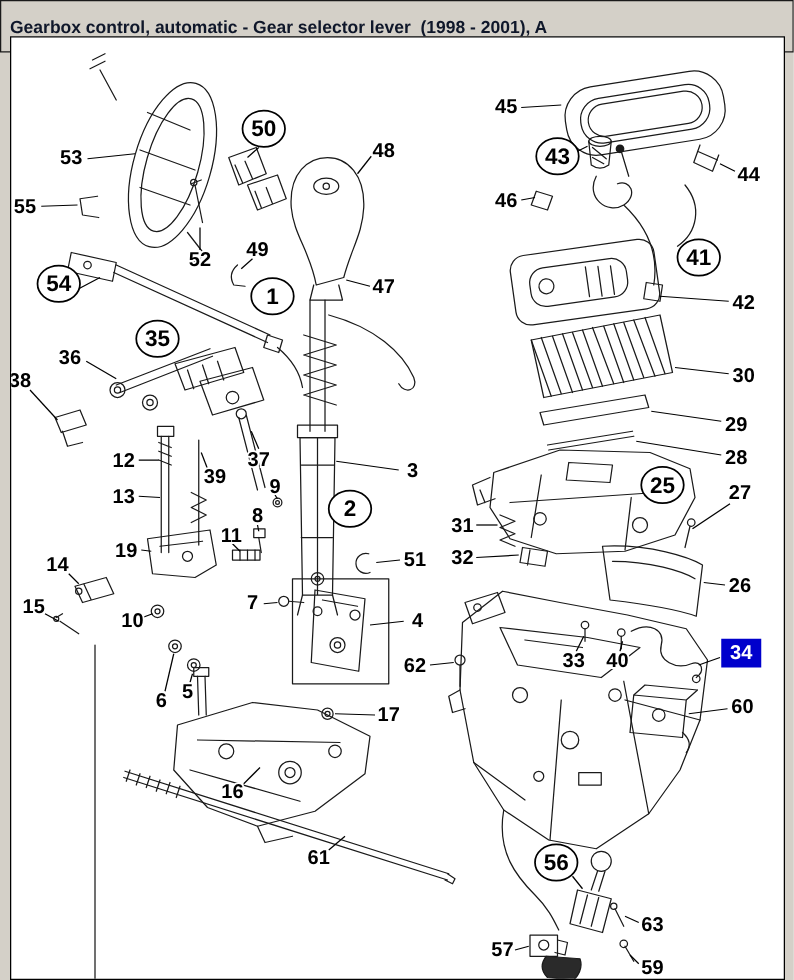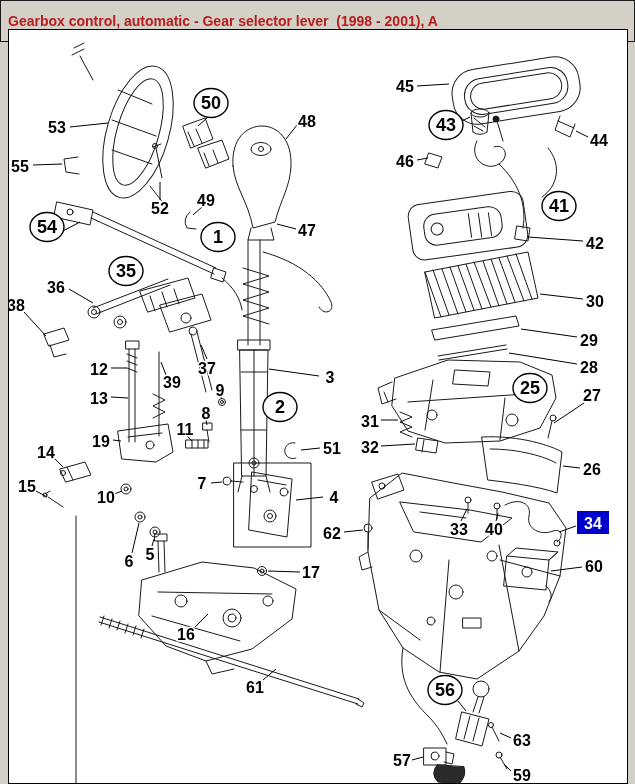--- a/index.html
+++ b/index.html
@@ -4,21 +4,21 @@
 <style>
   html,body{margin:0;padding:0}
   body{
     width:635px;height:784px;position:relative;overflow:hidden;
     background:#d4d0c8;font-family:"Liberation Sans",sans-serif;
   }
   .titlebar{
     position:absolute;left:0;top:0;width:635px;height:42px;box-sizing:border-box;
     background:#d4d0c8;border:1px solid #1a1a1a;
     display:flex;align-items:center;padding-left:7px;
-    font-weight:bold;font-size:14px;color:#b91c1c;white-space:pre;
+    font-weight:bold;font-size:14px;color:#0f172a;white-space:pre;
   }
   .content{
     position:absolute;left:8px;top:29px;width:620px;height:755px;box-sizing:border-box;
     background:#fff;border:1px solid #000;
   }
   .content svg{display:block;width:100%;height:100%}
   
   #art path,#art rect,#art circle,#art ellipse,#art line{
     stroke:#1a1a1a;fill:none;stroke-width:1;stroke-linejoin:round;stroke-linecap:round;
   }

